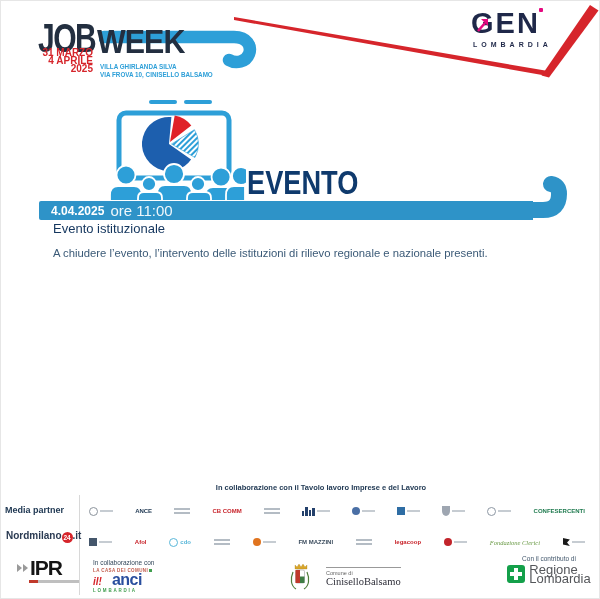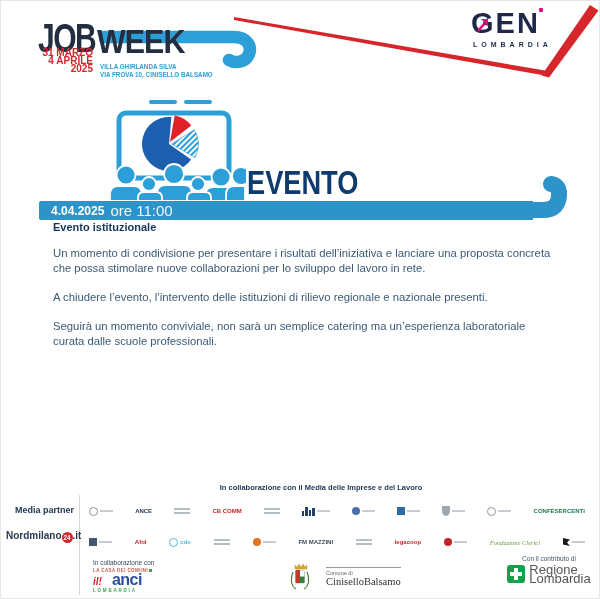--- a/index.html
+++ b/index.html
@@ -23,28 +23,28 @@
   
   .hero-svg{left:103px;top:96px;}
   .evento{left:246px;top:164px;font-size:34px;line-height:1;font-weight:900;color:#0f3a6d;transform:scaleX(.8);transform-origin:left top;}
 
   
   .datebar{left:38px;top:200px;width:494px;height:19px;background:#2e93c8;border-radius:2px 0 0 2px;color:#fff;display:flex;align-items:center;padding-left:12px;box-sizing:border-box;z-index:2;}
   .datebar .d{font-weight:800;font-size:12px;}
   .datebar .t{font-size:15px;margin-left:6px;color:rgba(255,255,255,.92);}
   .hook-svg{left:514px;top:170px;z-index:1;}
 
-  .subheading{left:52px;top:220px;font-size:11px;font-weight:700;color:#14365e;}
+  .subheading{left:52px;top:220px;font-size:13px;font-weight:400;color:#14365e;}
   .paras{left:52px;top:245px;width:502px;font-size:11.3px;line-height:15px;color:#3b5a77;}
   .paras p{margin:0 0 14px 0;}
 
   
   .collab-title{left:40px;top:482px;width:560px;text-align:center;font-size:7.5px;font-weight:700;color:#1c3550;}
   .fdivider{left:78px;top:494px;width:1px;height:100px;background:#d8d8d8;}
-  .media-label{left:14px;top:504px;font-size:9px;font-weight:800;color:#1c3550;}
+  .media-label{left:4px;top:504px;font-size:9px;font-weight:800;color:#1c3550;}
   .nordmilano{left:5px;top:529px;font-size:10px;font-weight:700;color:#2a3a52;white-space:nowrap;}
   .nm-badge{display:inline-block;width:11px;height:11px;line-height:11px;text-align:center;background:#d6252b;color:#fff;border-radius:50%;font-size:6.5px;font-weight:800;vertical-align:-1px;}
   .ipr{left:16px;top:556px;}
   .ipr-row{display:flex;align-items:center;gap:2px;}
   .ipr-chevrons{display:inline-flex;gap:1px;}
   .ipr-chevrons i{display:block;width:0;height:0;border-top:4px solid transparent;border-bottom:4px solid transparent;border-left:5px solid #9a9a9a;}
   .ipr-name{font-size:21px;line-height:1;font-weight:900;color:#151515;letter-spacing:-1px;}
   .ipr-tag{margin-top:2px;margin-left:12px;width:50px;height:3px;background:linear-gradient(90deg,#c0392b 0 9px,#bfbfbf 9px 100%);}
 
   .partner-row{position:absolute;left:88px;width:496px;display:flex;justify-content:space-between;align-items:center;height:22px;}
@@ -152,33 +152,41 @@
     <path d="M0,39 H28 Q44,39 44,23 Q44,14 36,13" fill="none" stroke="#2e93c8" stroke-width="16" stroke-linecap="round"></path>
   </svg>
   <div class="abs datebar">
     <span class="d">4.04.2025</span>
     <span class="t">ore 11:00</span>
   </div>
 
   <div class="abs subheading">Evento istituzionale</div>
 
   <div class="abs paras">
-    <p>Un momento di condivisione per presentare i risultati dell’iniziativa e lanciare una proposta concreta che possa stimolare nuove collaborazioni per lo sviluppo del lavoro in rete.</p>
     <p>A chiudere l’evento, l’intervento delle istituzioni di rilievo regionale e nazionale presenti.</p>
-    <p>Seguirà un momento conviviale, non sarà un semplice catering ma un’esperienza laboratoriale curata dalle scuole professionali.</p>
-  </div>
-
-  <div class="abs collab-title">In collaborazione con il Media delle Imprese e del Lavoro</div>
+  </div>
+
+  <div class="abs collab-title">In collaborazione con il Tavolo lavoro Imprese e del Lavoro</div>
   <div class="abs fdivider"></div>
   <div class="abs media-label">Media partner</div>
 
   <div class="abs nordmilano">
     <span>Nordmilano</span><span class="nm-badge">24</span><span>.it</span>
   </div>
 
+  <div class="abs ipr">
+    <div class="ipr-row">
+      <span class="ipr-chevrons">
+          <i></i>
+          <i></i>
+        </span>
+      <span class="ipr-name">IPR</span>
+    </div>
+    <div class="ipr-tag"></div>
+  </div>
 
   <div class="abs partner-row row1">
       <div class="chip">
         <span class="g-ring" style="border-color: rgb(139, 147, 156);"></span>
         <span class="g-tail"></span>
       </div>
       <div class="chip">
         <span class="chip-label" style="color: rgb(28, 53, 80);">ANCE</span>
       </div>
       <div class="chip">

